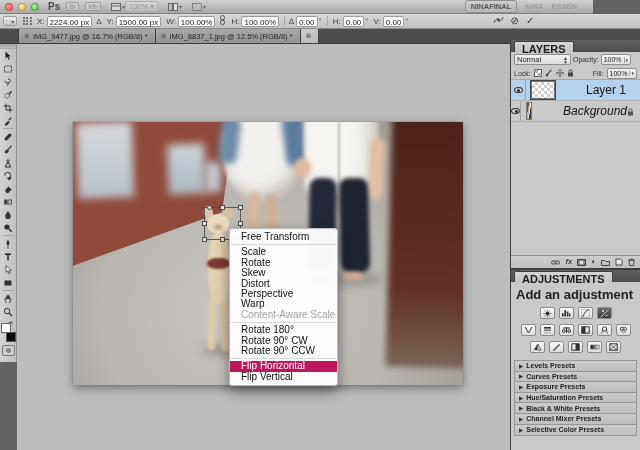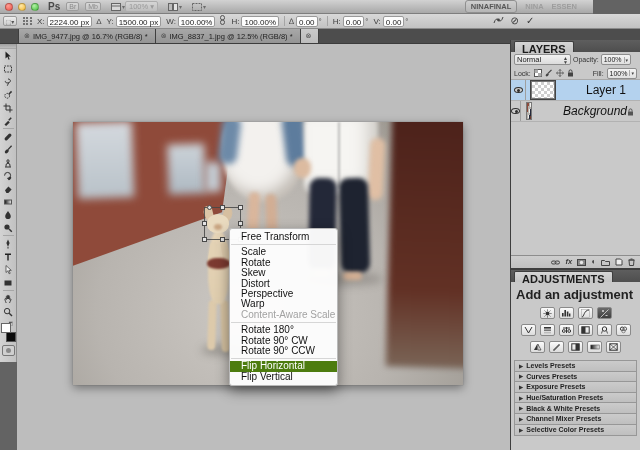--- a/index.html
+++ b/index.html
@@ -130,21 +130,21 @@
   .hd.tl{ left:-3px; top:-3px;} .hd.tm{ left:15px; top:-3px;} .hd.tr{ right:-3px; top:-3px;}
   .hd.ml{ left:-3px; top:13px;} .hd.mr{ right:-3px; top:13px;}
   .hd.bl{ left:-3px; bottom:-3px;} .hd.bm{ left:15px; bottom:-3px;} .hd.br{ right:-3px; bottom:-3px;}
 
   
   .cmenu { position:absolute; left:212px; top:184px; width:109px; z-index:10;
            background:rgba(253,253,253,.97); border:1px solid #b9b9b9; border-radius:3px;
            box-shadow:0 5px 14px rgba(0,0,0,.45); padding:3px 0; }
   .mi { font-size:10px; line-height:10.4px; color:#111; padding:0 8px 0 11px; white-space:nowrap; }
   .mi.disabled { color:#a2a2a2; }
-  .mi.hl { background:#4d7c0f; color:#fff; }
+  .mi.hl { background:#be185d; color:#fff; }
   .msep { height:1px; background:#d6d6d6; margin:2px 1px; }
 
   
   .dock { position:absolute; left:510px; top:40px; width:130px; height:410px;
           display:flex; flex-direction:column; background:#c9c9c9; border-left:1px solid #3e3e3e; }
   .phead { height:12px; background:linear-gradient(#5e5e5e,#4e4e4e); display:flex; align-items:flex-end; flex:none; }
   .ptab { margin-left:3px; height:11px; padding:1px 7px 0 7px; font-size:11px; font-weight:bold; color:#1c1c1c;
           background:linear-gradient(#d6d6d6,#c4c4c4); border-radius:2px 2px 0 0; border:1px solid #3e3e3e; border-bottom:none; }
   .layersbody { height:216px; display:flex; flex-direction:column; flex:none; }
   .blendrow { height:15px; display:flex; align-items:center; padding:0 3px; gap:2px; flex:none; }

